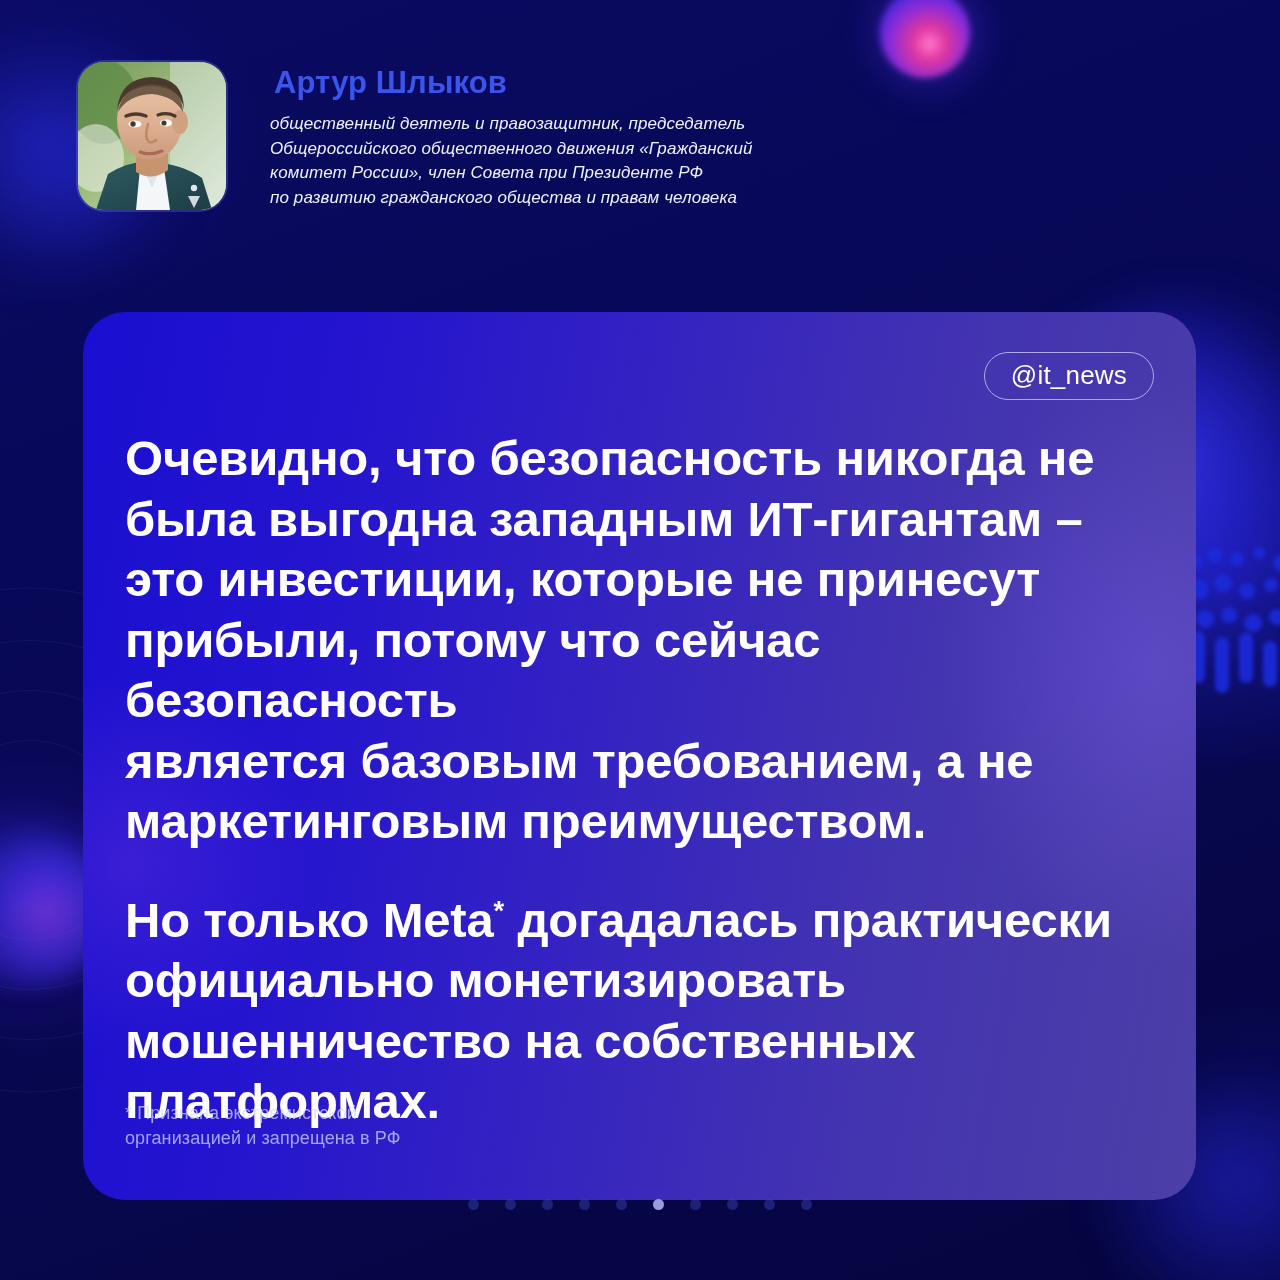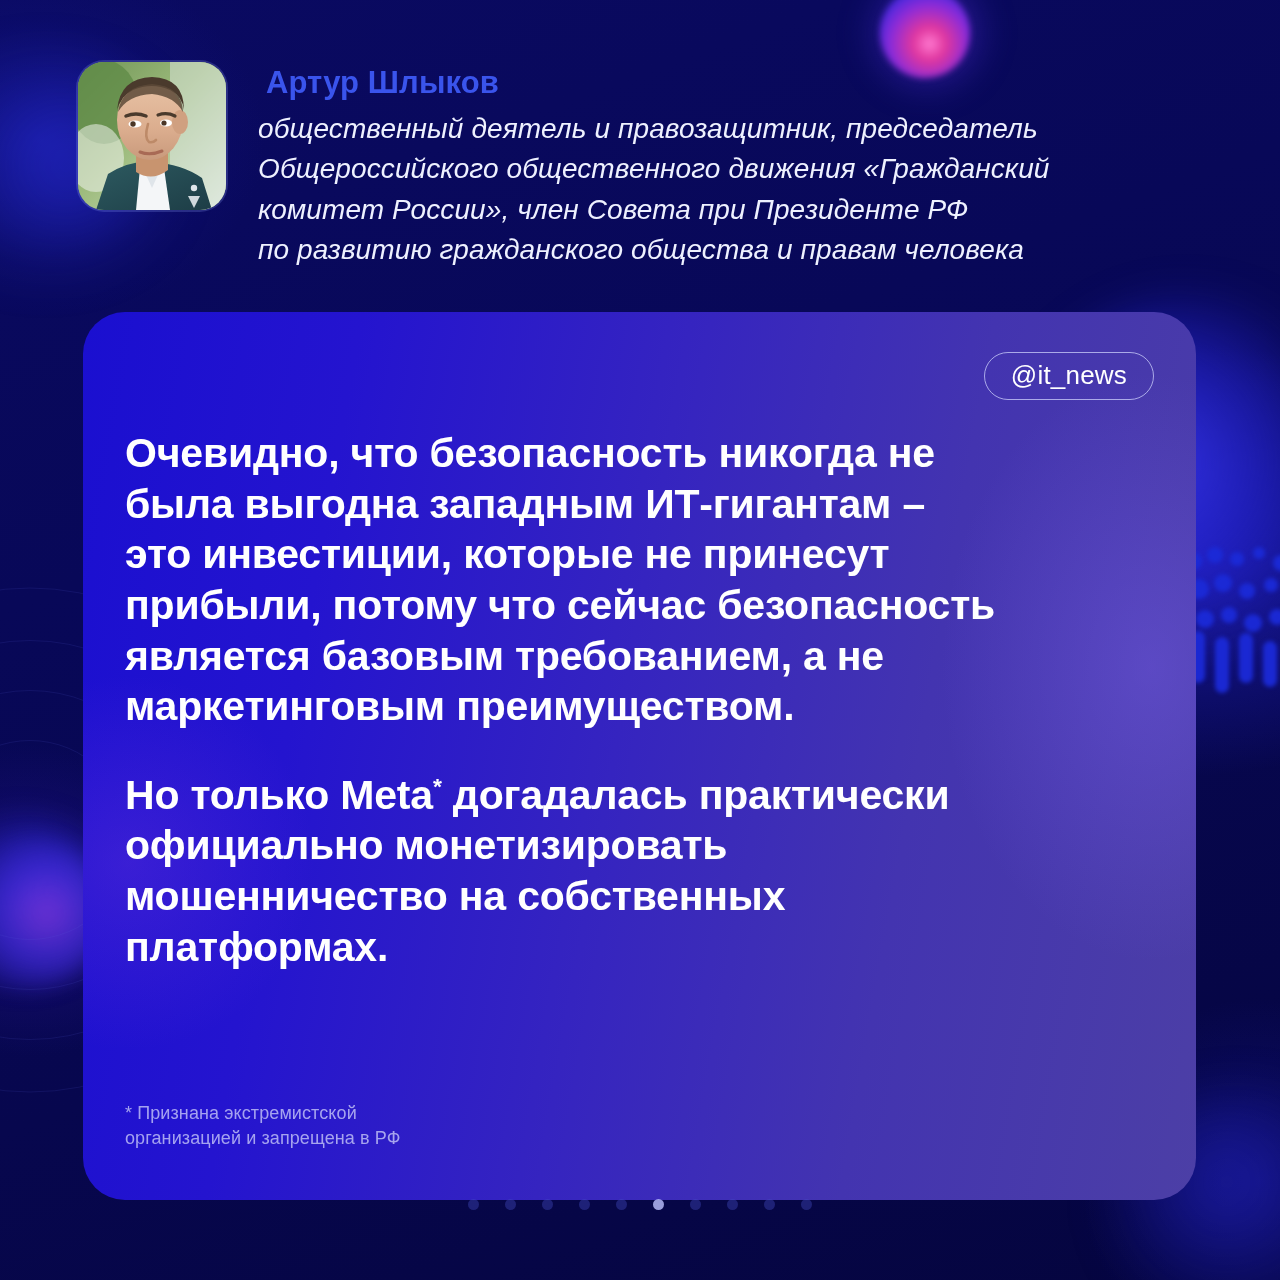--- a/index.html
+++ b/index.html
@@ -93,25 +93,25 @@
     width: 148px; height: 148px; border-radius: 26px;
     overflow: hidden; flex: 0 0 auto;
     box-shadow: 0 0 0 2px rgba(150,170,255,0.22);
     position: relative; background: #7d9a5e;
   }
   .avatar svg { display: block; width: 100%; height: 100%; }
 
   .headtext { padding-top: 4px; }
   .person-name {
     font-size: 31px; font-weight: 700; letter-spacing: 0.1px;
-    color: #3a54ec; margin: 0 0 9px 8px; line-height: 1.1;
+    color: #3a54ec; margin: 0 0 9px 16px; line-height: 1.1;
   }
   .person-role {
-    font-size: 28px; font-style: italic; font-weight: 400;
-    color: #eef1ff; line-height: 1.44; margin: 0;
+    font-size: 17px; font-style: italic; font-weight: 400;
+    color: #eef1ff; line-height: 1.44; margin: 12px;
     white-space: pre-line; letter-spacing: 0.1px;
   }
 
   
   .card {
     position: absolute; left: 83px; top: 312px;
     width: 1113px; height: 888px; border-radius: 42px;
     background: linear-gradient(100deg, #1a0fd0 0%, #2414cf 22%, #3524c0 48%, #4334b0 72%, #4c3fa6 100%);
     overflow: hidden;
   }
@@ -129,21 +129,21 @@
     padding: 9px 26px 11px 26px;
     color: #ffffff; font-size: 26px; letter-spacing: 0.2px;
     line-height: 1; white-space: nowrap;
   }
 
   .quote {
     position: absolute; left: 42px; top: 116px; right: 44px;
     color: #ffffff;
   }
   .quote p {
-    margin: 0; font-size: 41px; line-height: 1.235;
+    margin: 0; font-size: 49px; line-height: 1.235;
     font-weight: 600; letter-spacing: -0.2px; white-space: pre-line;
   }
   .quote .para2 { margin-top: 38px; }
   .quote sup {
     font-size: 0.56em; vertical-align: super; line-height: 0;
   }
 
   .footnote {
     position: absolute; left: 42px; bottom: 48px;
     color: rgba(215,218,252,0.72);

